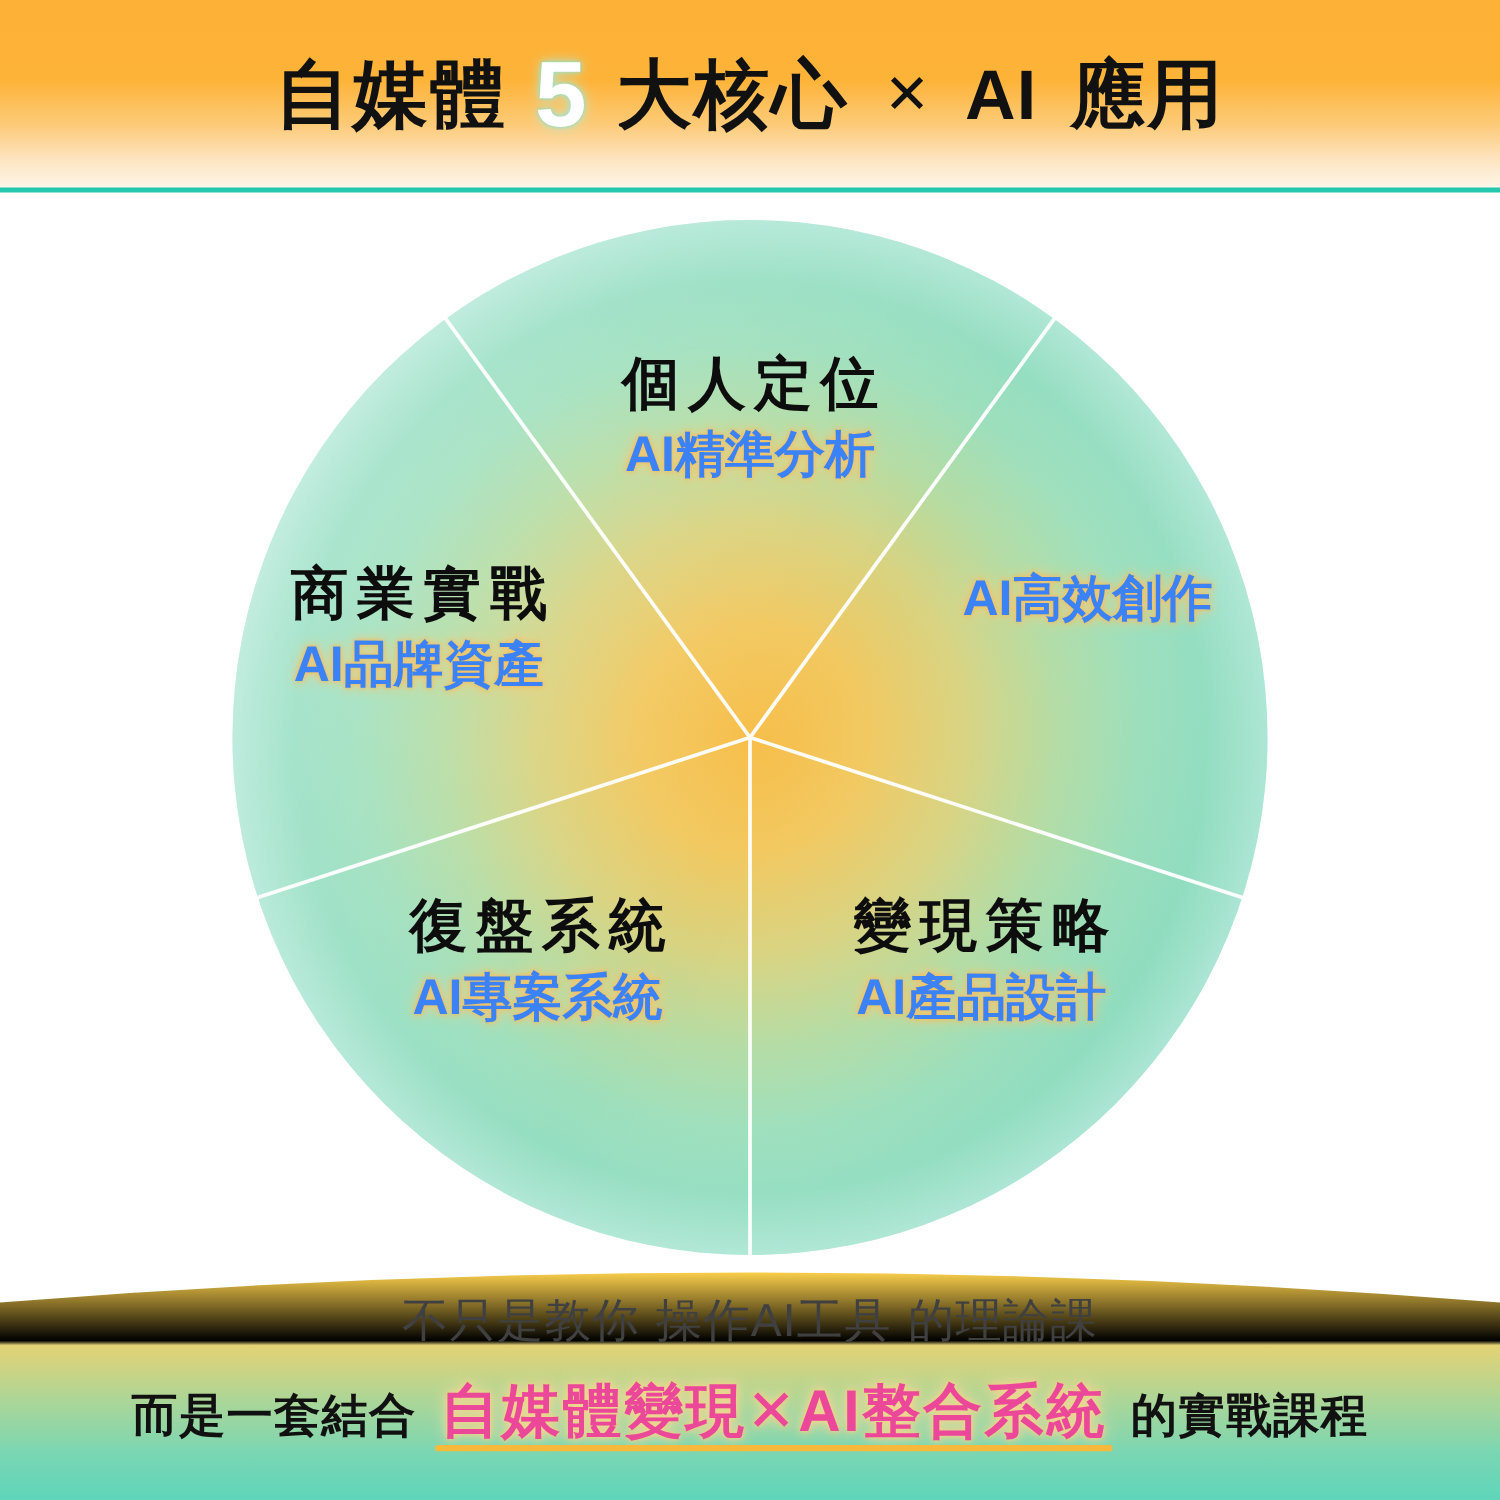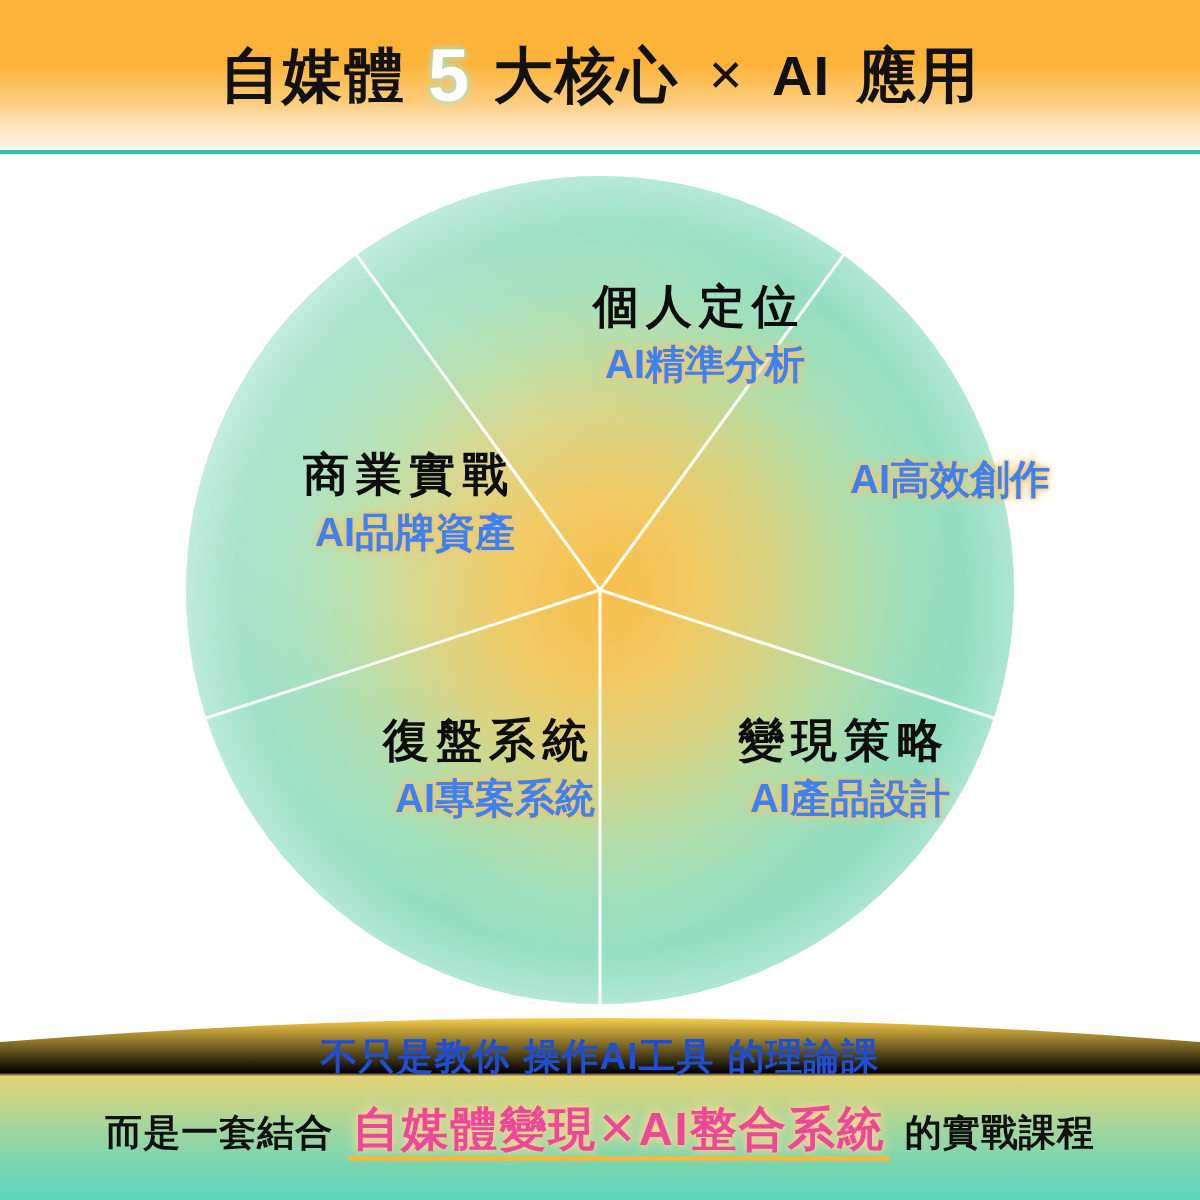--- a/index.html
+++ b/index.html
@@ -87,21 +87,21 @@
     height: 878px;
   }
   .wheel-svg {
     position: absolute;
     left: 0;
     top: 0;
   }
 
   .seg-label {
     position: absolute;
-    text-align: right;
+    text-align: center;
     white-space: nowrap;
     line-height: 1;
   }
   .seg-title {
     font-size: 46px;
     font-weight: 700;
     color: #0D0D0D;
     letter-spacing: 7px;
     text-indent: 7px;
     line-height: 1.15;
@@ -150,22 +150,22 @@
     justify-content: flex-start;
     padding-top: 38px;
     box-sizing: border-box;
   }
   .f-line1 {
     display: flex;
     align-items: flex-end;
     justify-content: center;
     white-space: nowrap;
     font-size: 37px;
-    font-weight: 700;
-    color: #1d4ed8;
+    font-weight: 400;
+    color: #404040;
     letter-spacing: 1px;
     line-height: 1;
   }
   .f-line1 .gap { display: inline-block; width: 13px; }
   .f-line2 {
     display: flex;
     align-items: baseline;
     justify-content: center;
     white-space: nowrap;
     font-size: 37px;

